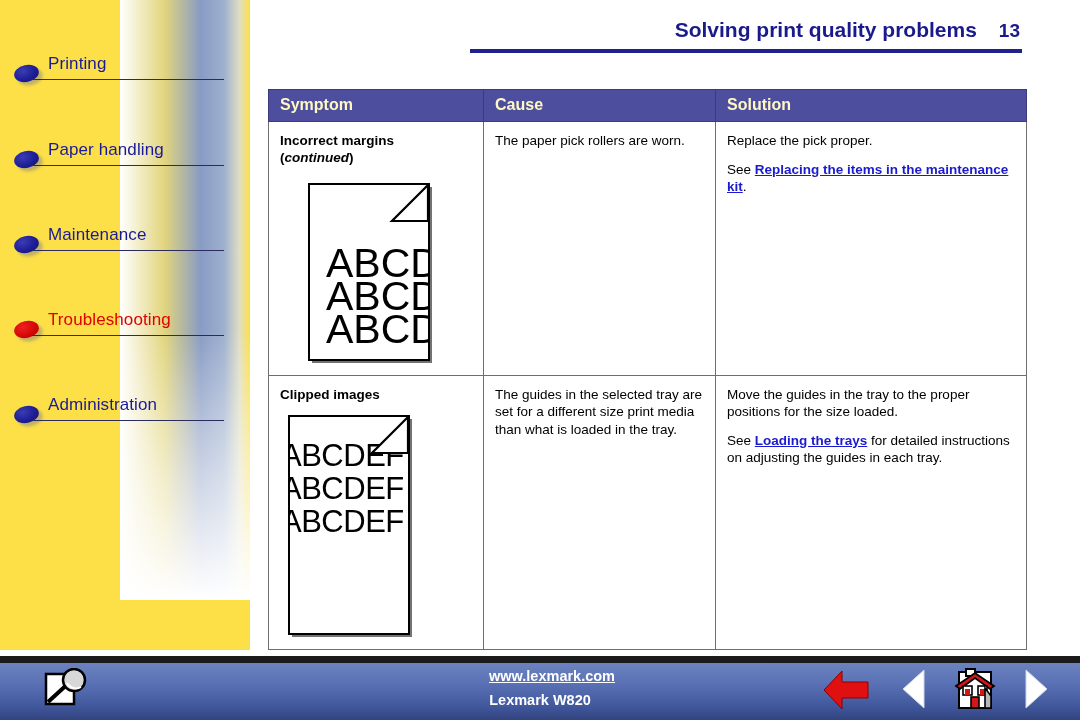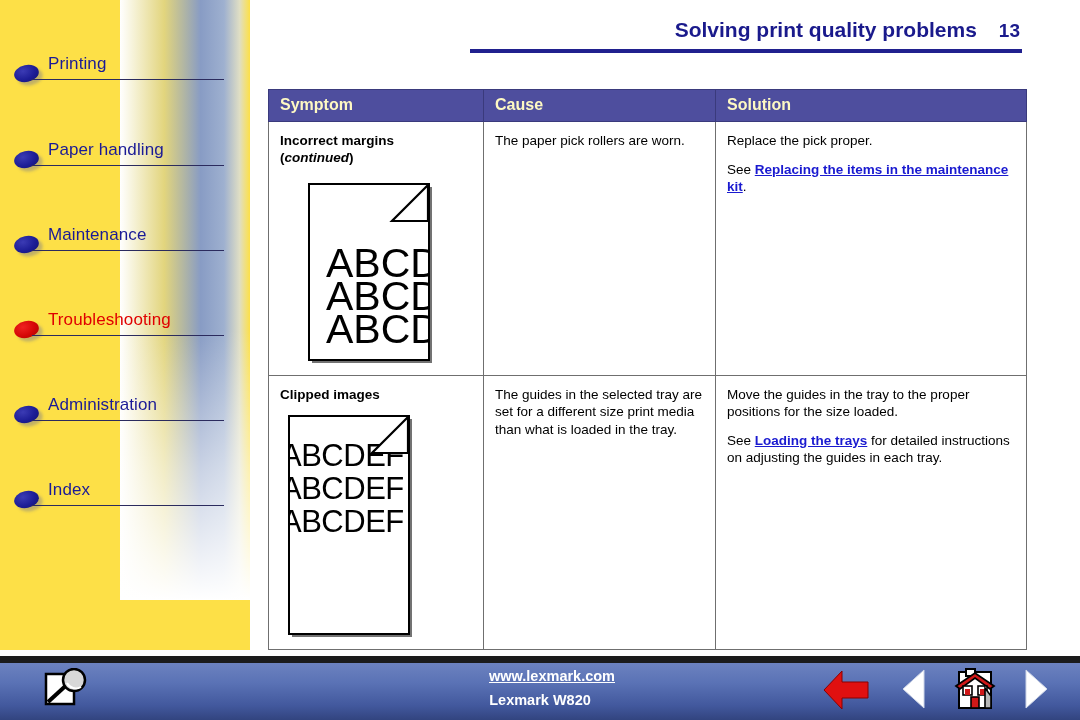--- a/index.html
+++ b/index.html
@@ -291,25 +291,20 @@
       <span class="nav-label">Troubleshooting</span>
       <span class="nav-rule"></span>
     </div>
 
     <div class="nav-item" style="top:395px;text-decoration:underline;">
       <span class="nav-bullet"></span>
       <span class="nav-label">Administration</span>
       <span class="nav-rule"></span>
     </div>
 
-    <div class="nav-item" style="top:480px;">
-      <span class="nav-bullet"></span>
-      <span class="nav-label">Index</span>
-      <span class="nav-rule"></span>
-    </div>
   </div>
 
   <div id="header">
     <div id="header-row">
       <span id="header-title">Solving print quality problems</span>
       <span id="header-page">13</span>
     </div>
     <div id="header-rule"></div>
   </div>
 

